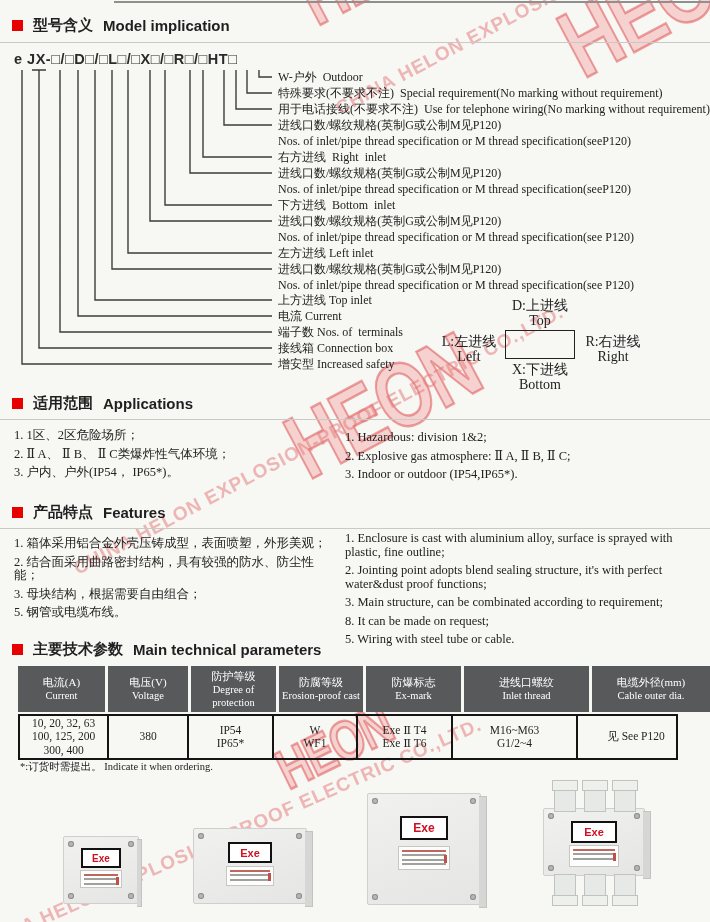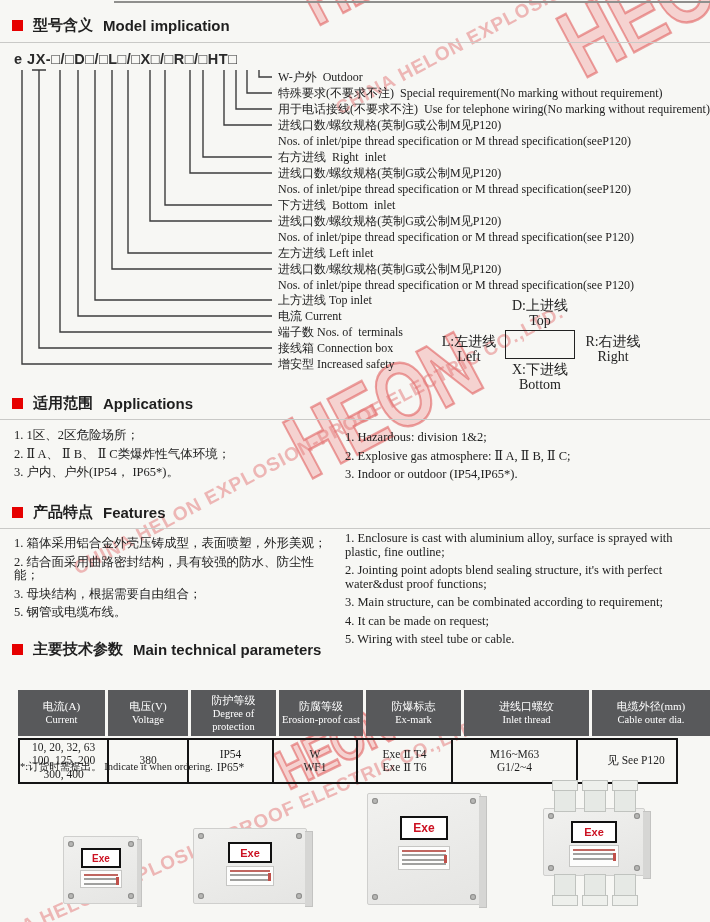--- a/index.html
+++ b/index.html
@@ -44,21 +44,21 @@
   
   .dirbox{position:absolute;left:440px;top:298px;width:230px;height:96px;font-size:14px;line-height:15px;color:#222;}
   .dirbox .lbl{position:absolute;white-space:nowrap;}
   .dirbox .c{text-align:center;}
   .dirbox .rect{position:absolute;left:65px;top:32px;width:68px;height:27px;border:1.5px solid #222;background:transparent;}
   
   .list{position:absolute;font-size:12.5px;color:#222;}
   .list .li{margin:0 0 5px 0;line-height:13.5px;}
   .list-en .li{line-height:13.5px;margin-bottom:5px;}
   
-  .ptable{position:absolute;left:18px;top:666px;width:660px;font-family:"Liberation Serif","DejaVu Serif",serif;margin-top:24px;}
+  .ptable{position:absolute;left:18px;top:666px;width:660px;font-family:"Liberation Serif","DejaVu Serif",serif;}
   .thead{display:flex;gap:3px;}
   .th{
     background:#58595b;color:#fff;height:46px;display:flex;flex-direction:column;
     align-items:center;justify-content:center;text-align:center;
     font-size:11px;line-height:13px;flex:0 0 auto;box-sizing:border-box;padding:0 2px;
   }
   .th .en{font-size:10.5px;}
   .tbody{display:flex;border:2px solid #141414;margin-top:2px;background:transparent;}
   .td{
     height:42px;display:flex;flex-direction:column;align-items:center;justify-content:center;
@@ -189,21 +189,21 @@
     <div class="list" style="left:14px;top:537px;width:322px;">
       <div class="li">1. 箱体采用铝合金外壳压铸成型，表面喷塑，外形美观；</div>
       <div class="li">2. 结合面采用曲路密封结构，具有较强的防水、防尘性能；</div>
       <div class="li">3. 母块结构，根据需要自由组合；</div>
       <div class="li">5. 钢管或电缆布线。</div>
     </div>
     <div class="list list-en" style="left:345px;top:532px;width:362px;">
       <div class="li">1. Enclosure is cast with aluminium alloy, surface is sprayed with plastic, fine outline;</div>
       <div class="li">2. Jointing point adopts blend sealing structure, it's with perfect water&amp;dust proof functions;</div>
       <div class="li">3. Main structure, can be combinated according to requirement;</div>
-      <div class="li">4. It can be made on request;</div>
+      <div class="li">8. It can be made on request;</div>
       <div class="li">5. Wiring with steel tube or cable.</div>
     </div>
 
     <div class="sec-head" style="top:640px;">
       <span class="sq"></span>
       <span class="zh">主要技术参数</span>
       <span class="en">Main technical parameters</span>
     </div>
 
     <div class="ptable">

